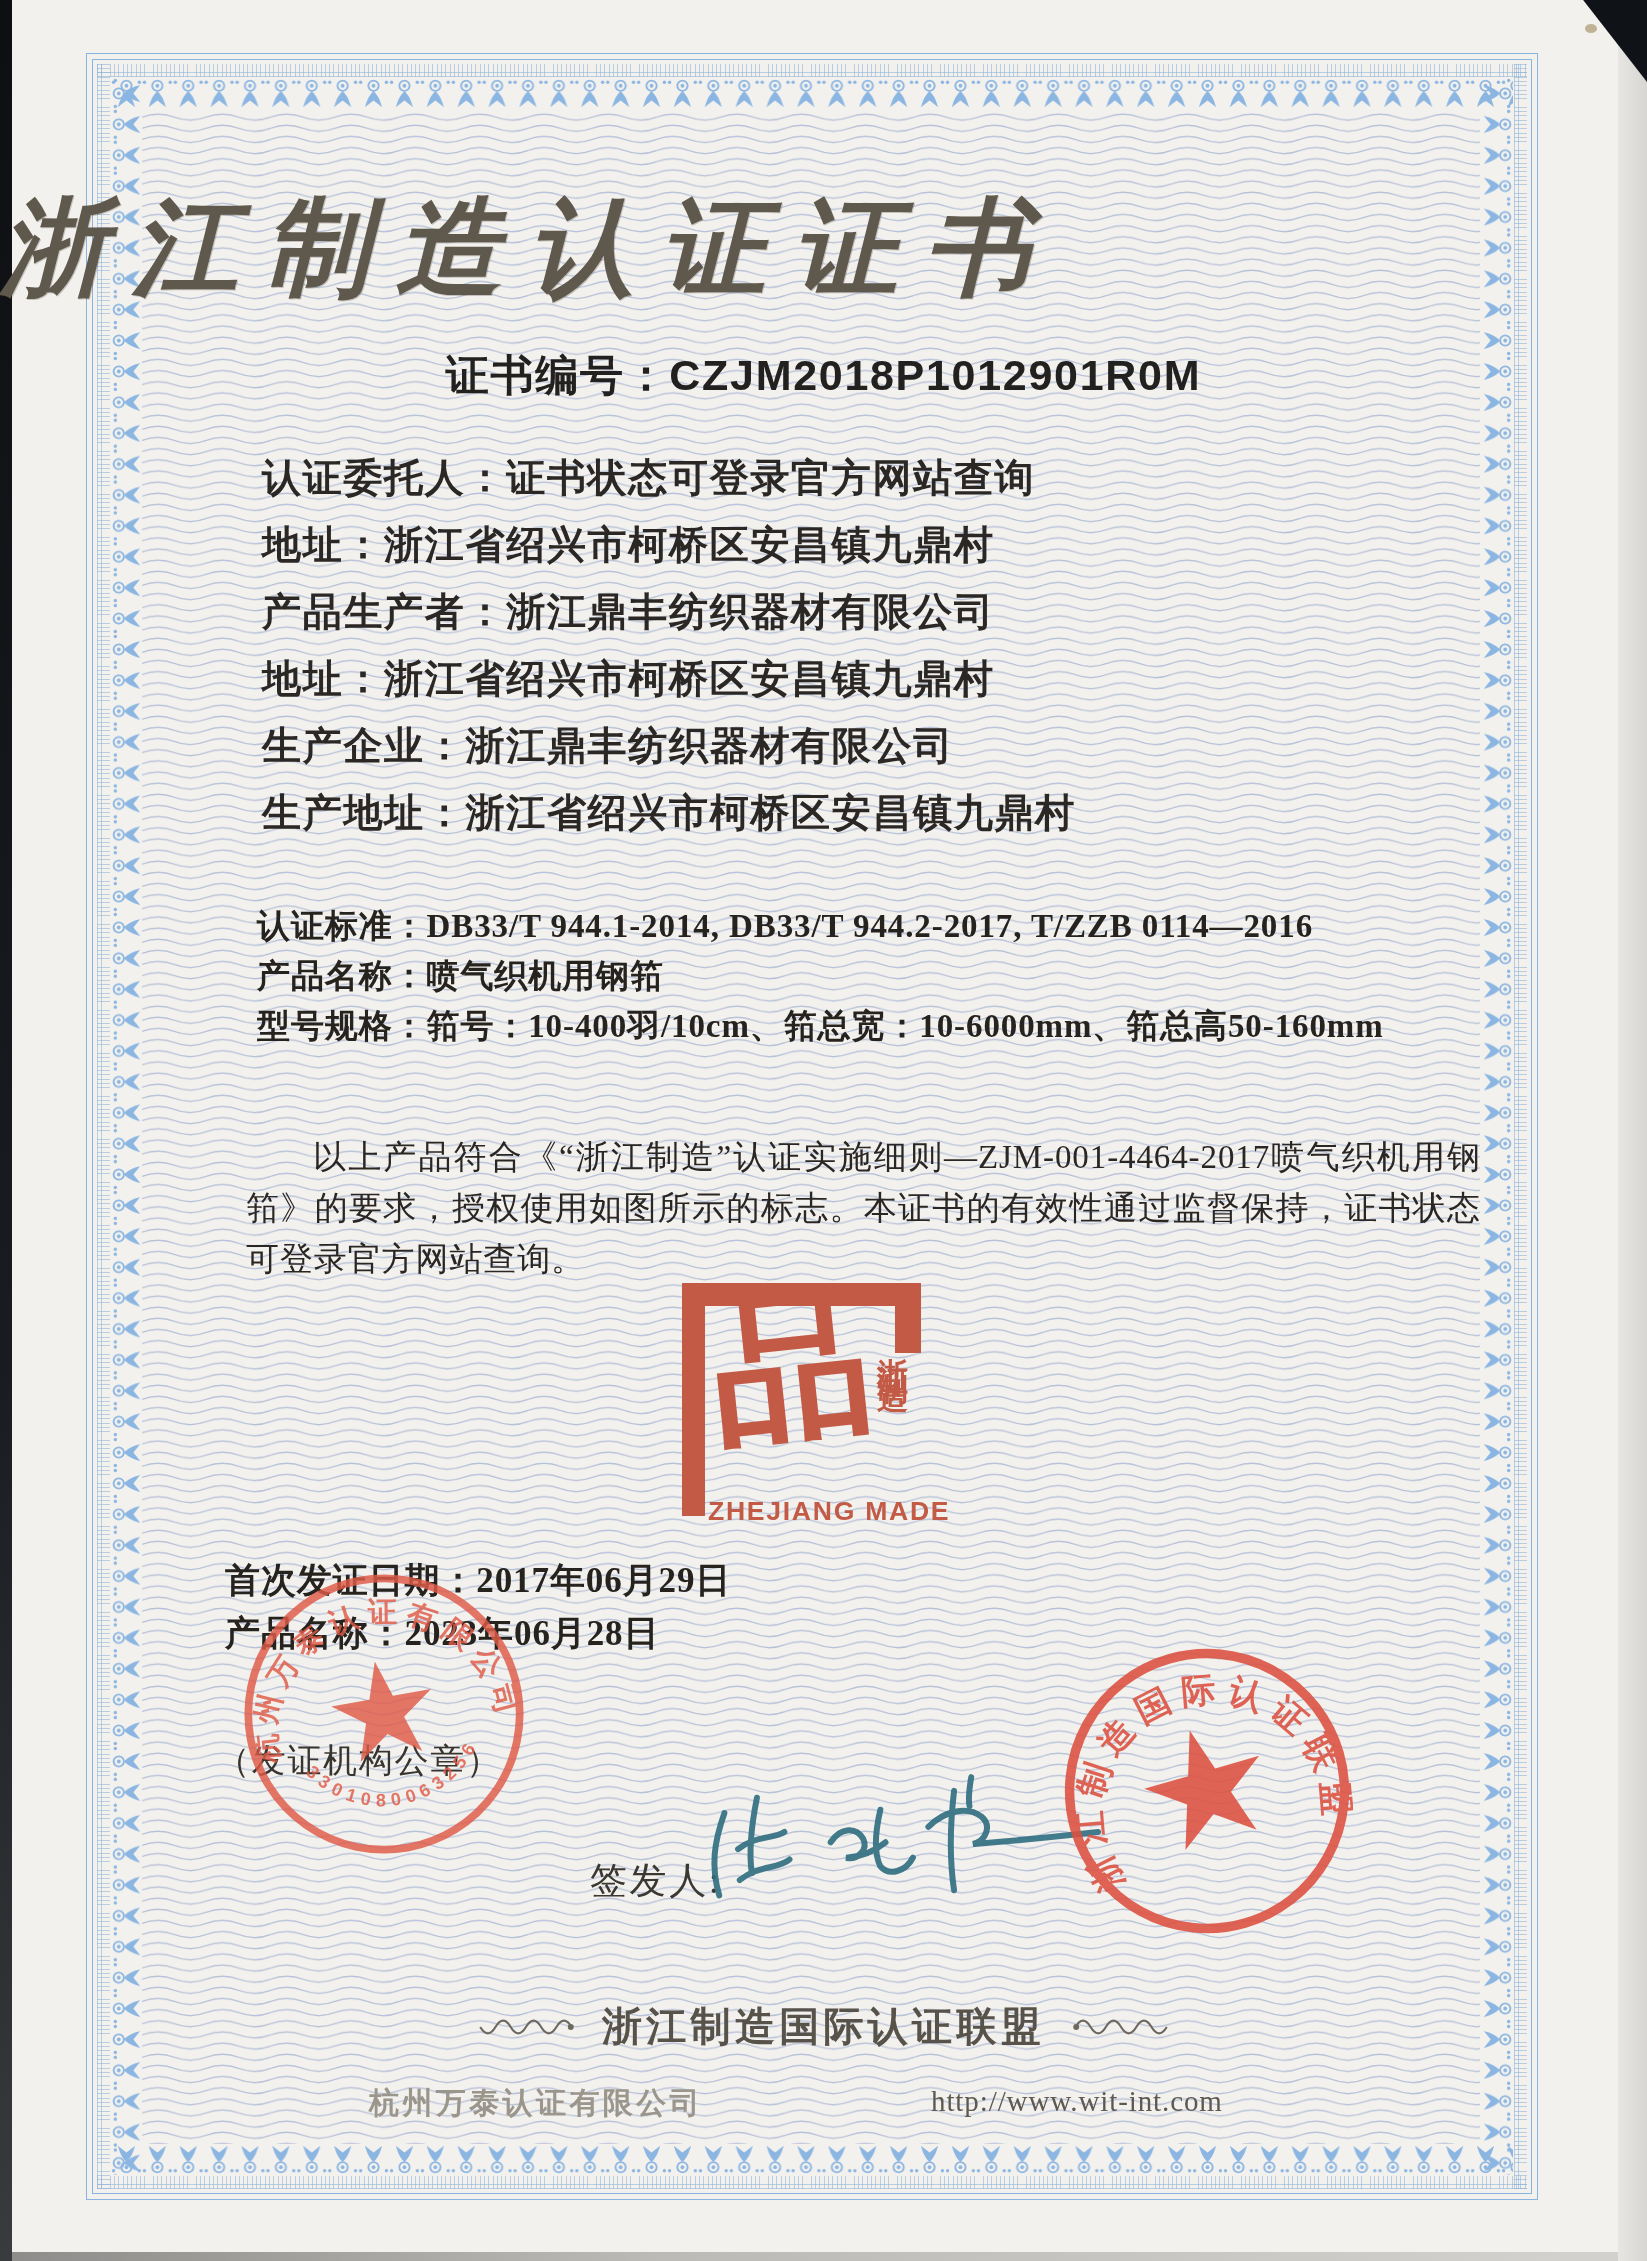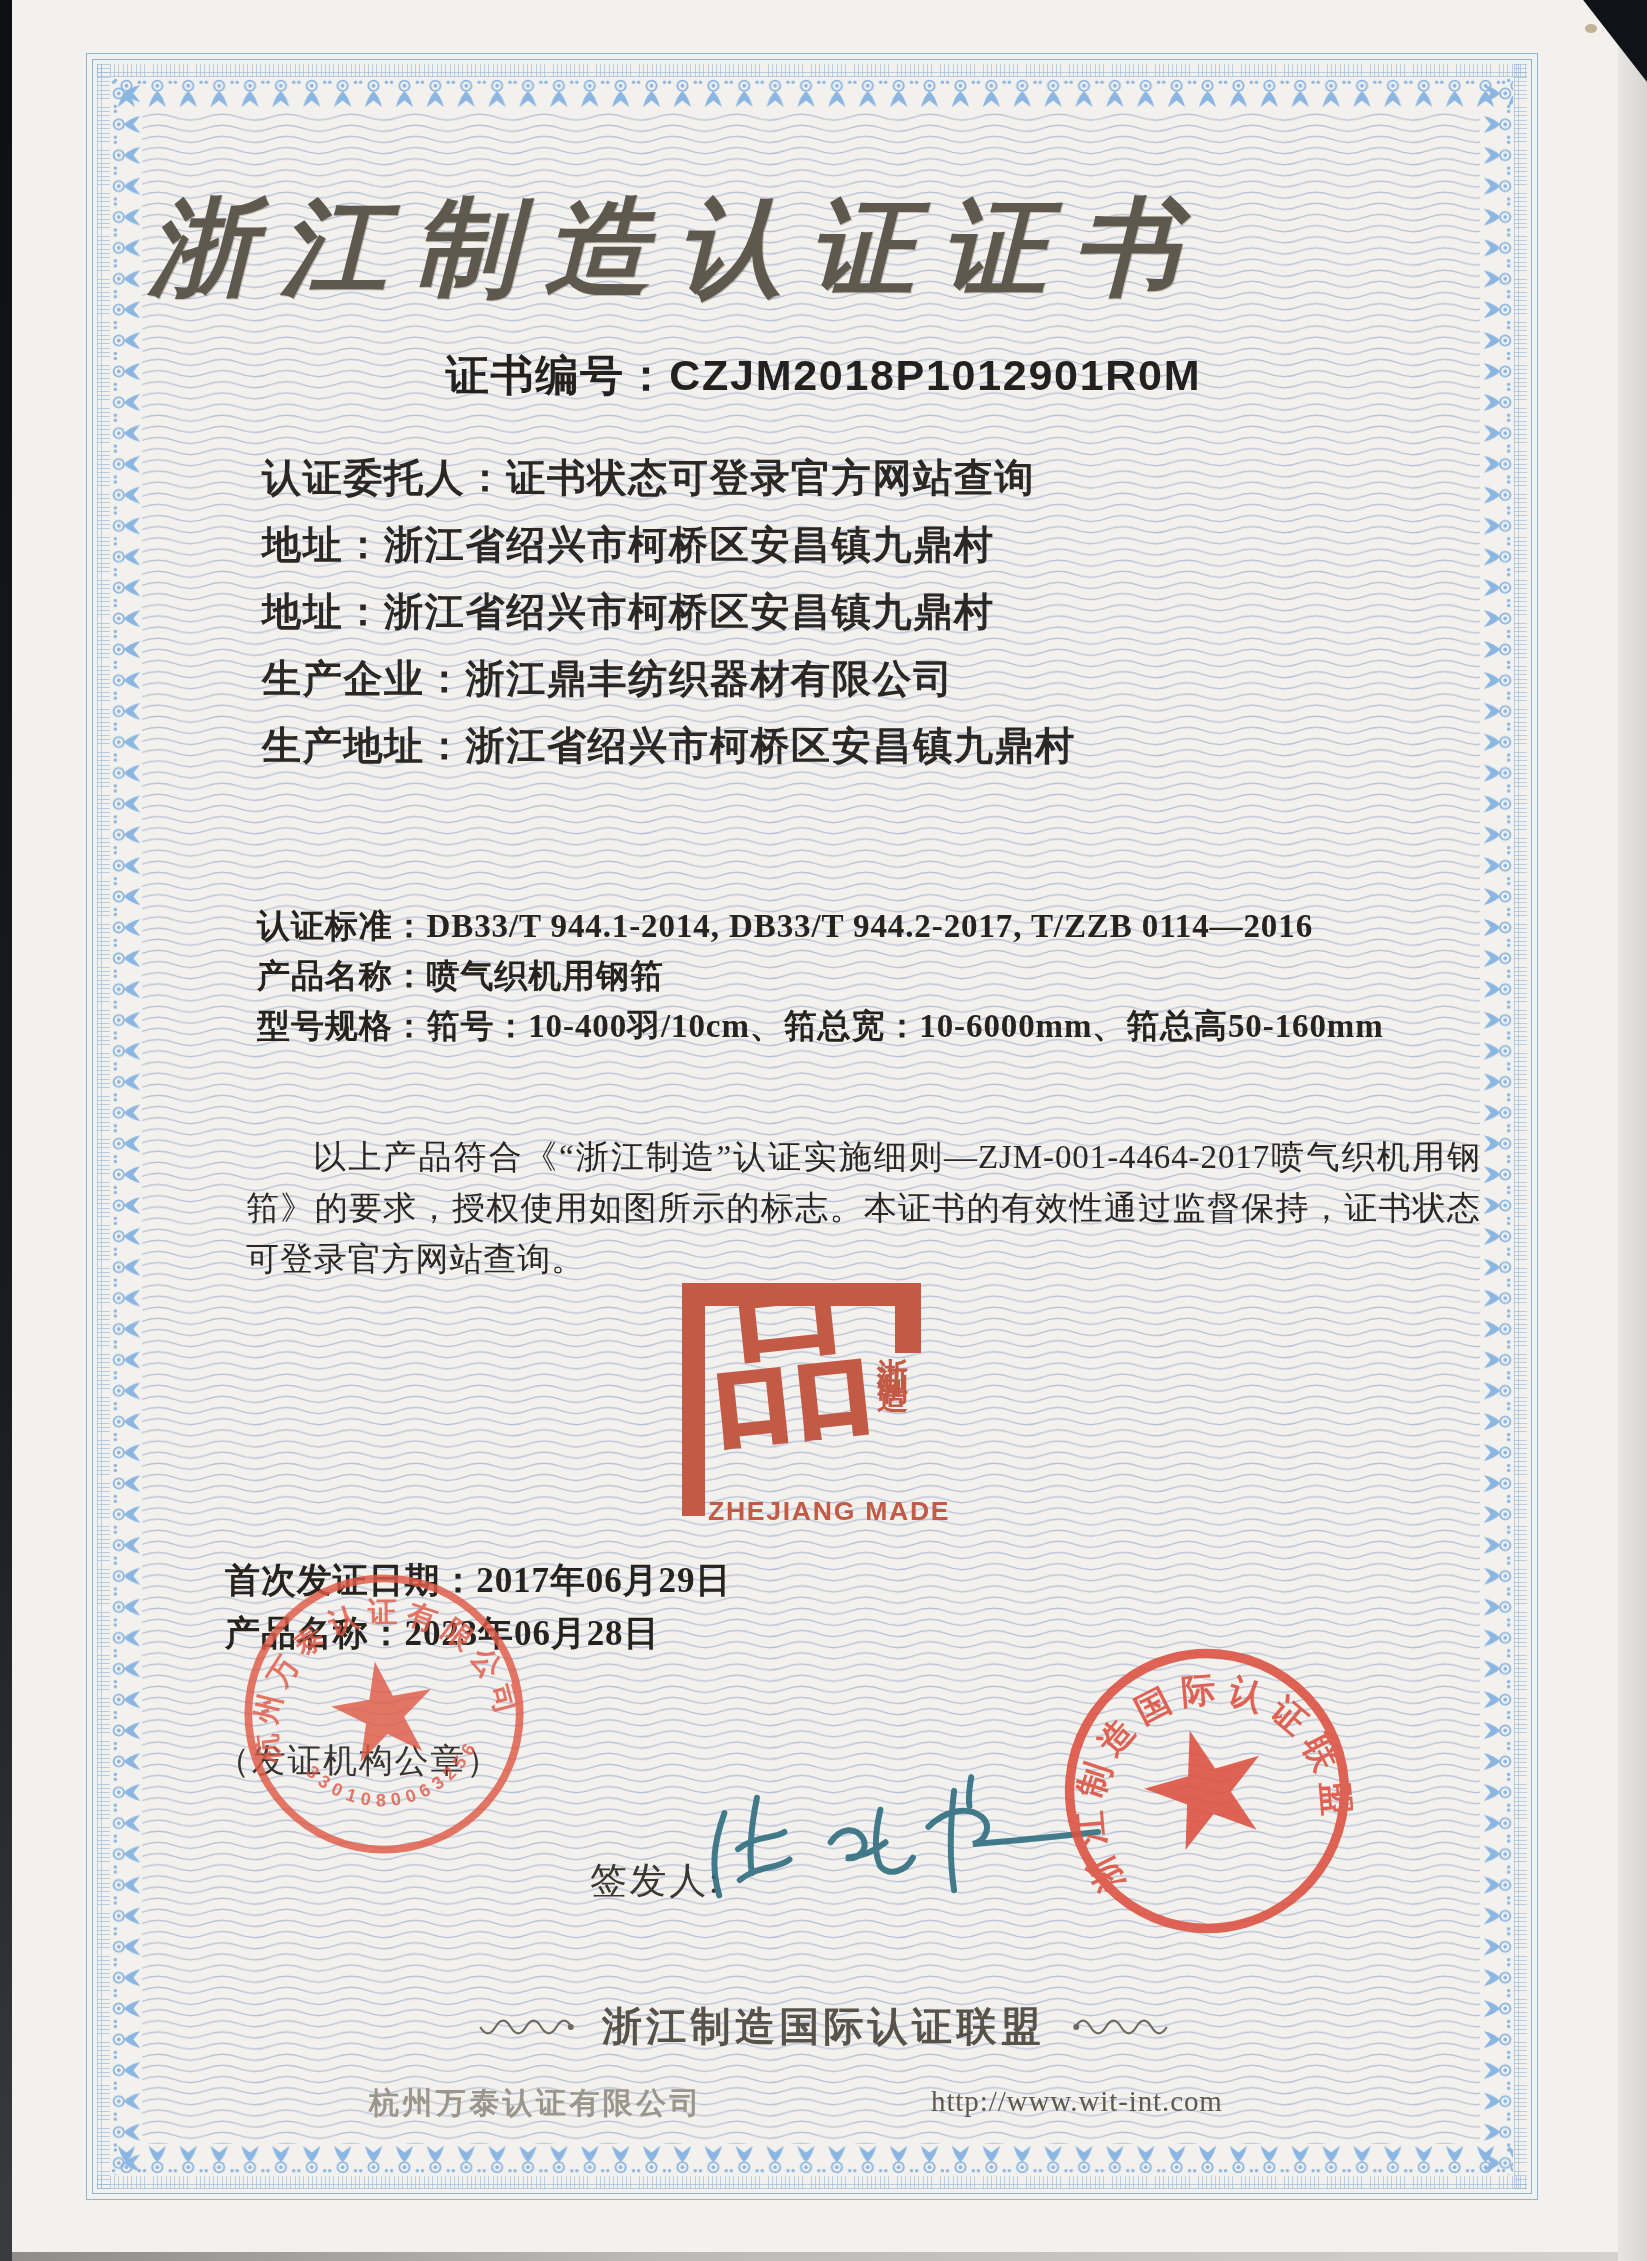--- a/index.html
+++ b/index.html
@@ -39,21 +39,21 @@
   .lace.t{left:24px;top:24px;right:24px;height:31px;}
   .lace.b{left:24px;bottom:24px;right:24px;height:31px;}
   .lace.l{left:24px;top:24px;bottom:24px;width:31px;}
   .lace.r{right:24px;top:24px;bottom:24px;width:31px;}
   .lace svg{display:block;width:100%;height:100%;}
 
   .waves{position:absolute;left:142px;top:111px;width:1338px;height:2033px;}
 
   
   .cert-title{
-    position:absolute;left:0;top:177px;width:1353px;text-align:center;
+    position:absolute;left:0;top:177px;width:1353px;text-align:left;
     font-family:"Liberation Serif",serif;font-weight:700;font-style:italic;
     font-size:106px;letter-spacing:26px;color:#5f584c;
     text-shadow:0.9px 0.9px 0 rgba(60,50,40,.25);
   }
   .cert-no{
     position:absolute;left:0;top:347px;width:1647px;text-align:center;
     font-weight:700;font-size:43px;color:#23211f;letter-spacing:1.7px;
   }
   .info-block{position:absolute;left:262px;top:444px;}
   .info-line{height:67px;line-height:67px;font-weight:700;font-size:39px;
@@ -201,20 +201,21 @@
   </div>
 </div>
 
 <div class="cert-title">浙江制造认证证书</div>
 
 <div class="cert-no"><span>证书编号：</span><span>CZJM2018P1012901R0M</span></div>
 
 <div class="info-block">
   <div class="info-line">认证委托人：证书状态可登录官方网站查询</div>
   <div class="info-line">地址：浙江省绍兴市柯桥区安昌镇九鼎村</div>
+  <div class="info-line">产品生产者：浙江鼎丰纺织器材有限公司</div>
   <div class="info-line">地址：浙江省绍兴市柯桥区安昌镇九鼎村</div>
   <div class="info-line">生产企业：浙江鼎丰纺织器材有限公司</div>
   <div class="info-line">生产地址：浙江省绍兴市柯桥区安昌镇九鼎村</div>
 </div>
 
 <div class="spec-block">
   <div class="spec-line">认证标准：DB33/T 944.1-2014, DB33/T 944.2-2017, T/ZZB 0114—2016</div>
   <div class="spec-line">产品名称：喷气织机用钢筘</div>
   <div class="spec-line">型号规格：筘号：10-400羽/10cm、筘总宽：10-6000mm、筘总高50-160mm</div>
 </div>

